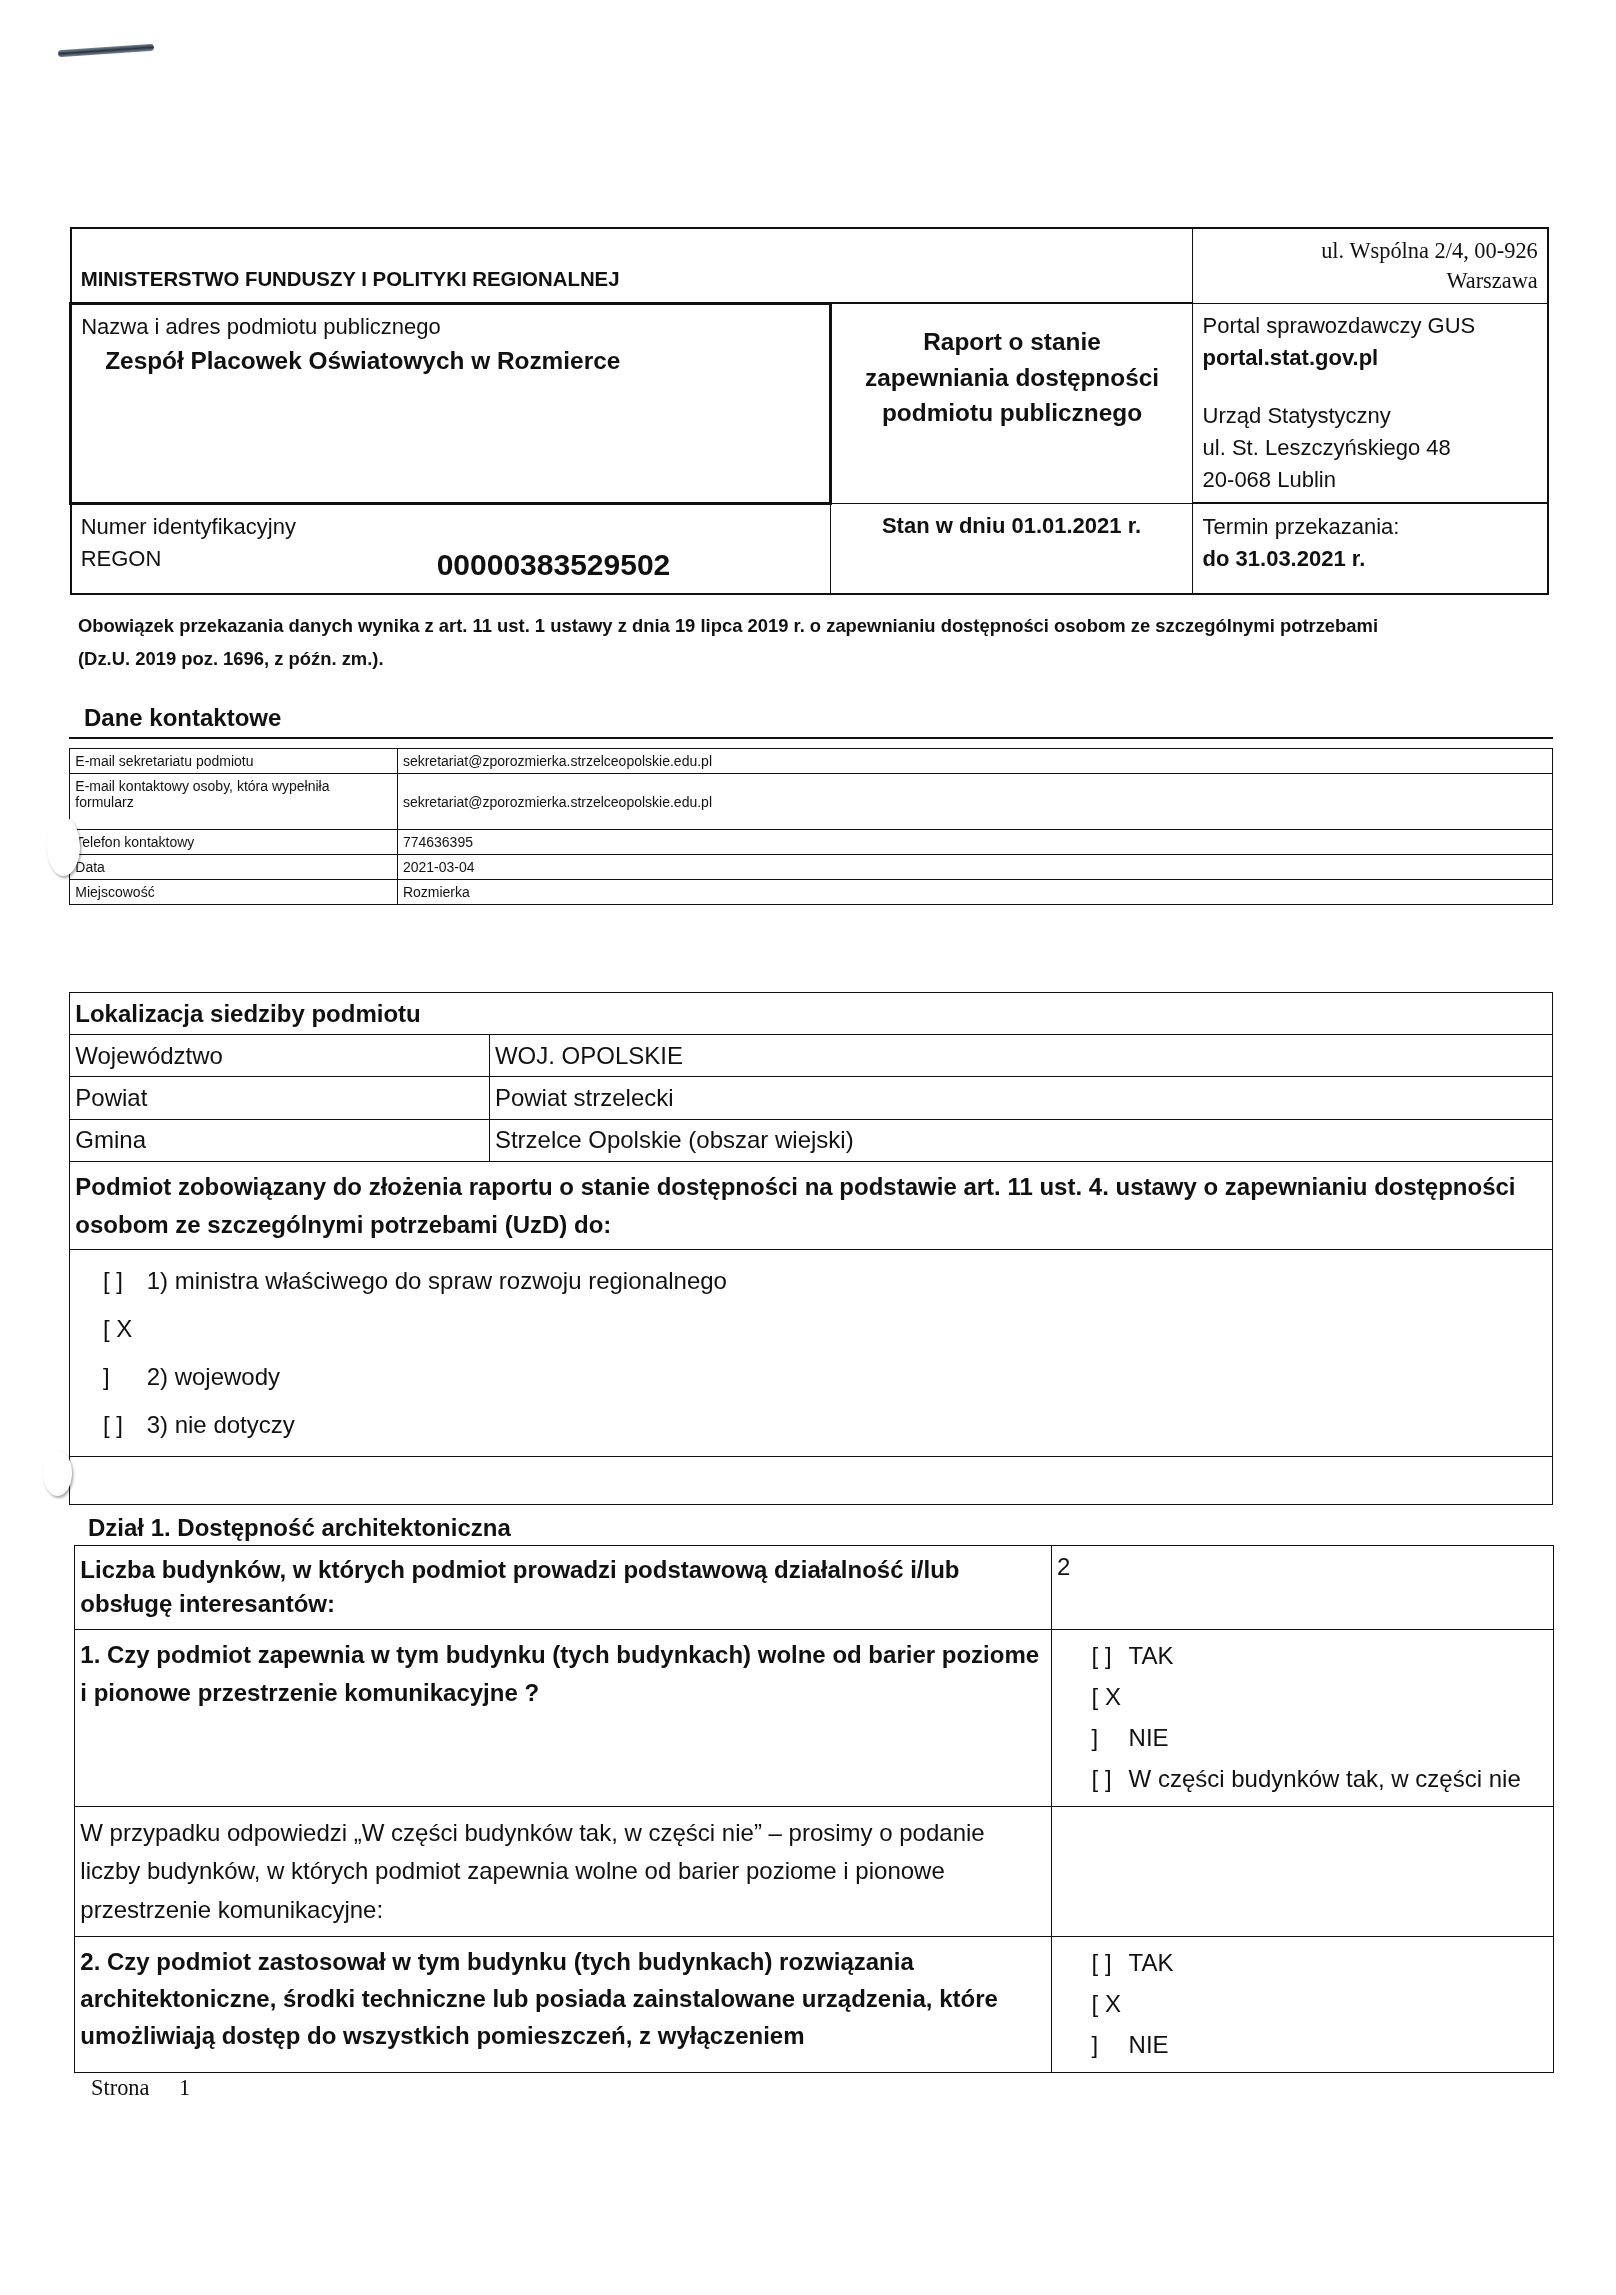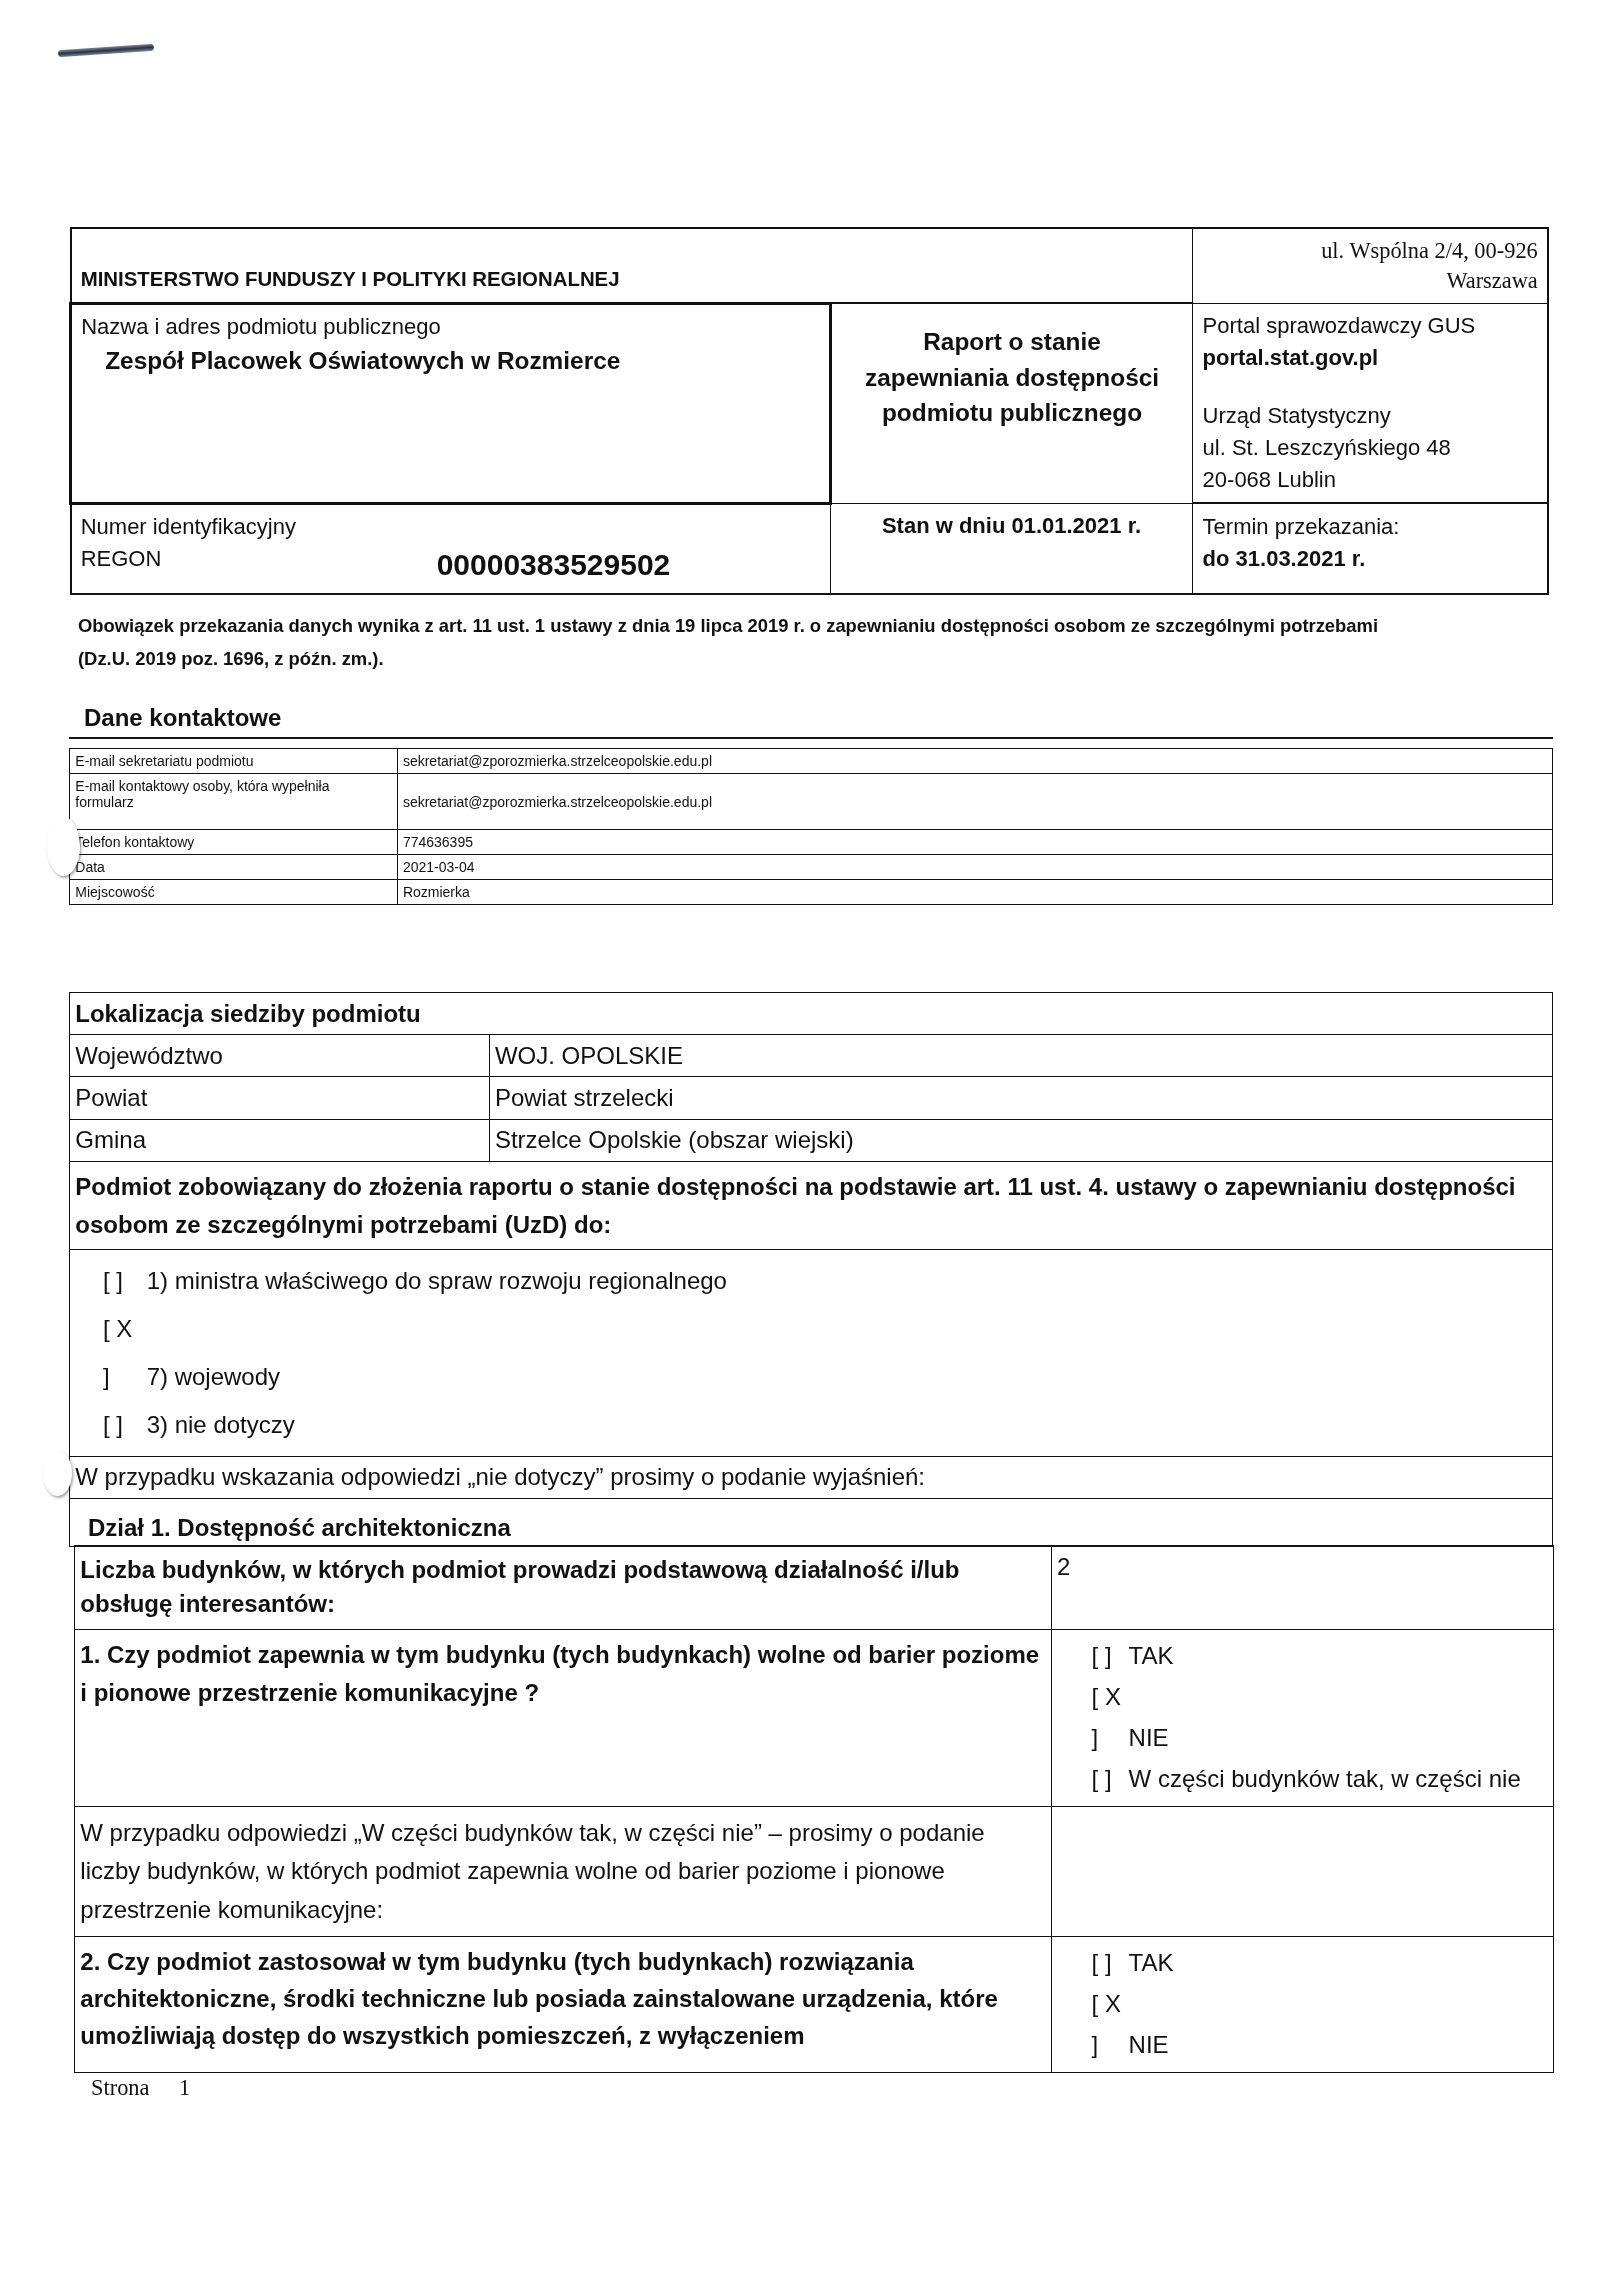--- a/index.html
+++ b/index.html
@@ -129,26 +129,23 @@
   <tr>
     <td>Gmina</td>
     <td>Strzelce Opolskie (obszar wiejski)</td>
   </tr>
   <tr>
     <td colspan="2" class="bold" style="line-height:1.55;">Podmiot zobowiązany do złożenia raportu o stanie dostępności na podstawie art. 11 ust. 4. ustawy o zapewnianiu dostępności osobom ze szczególnymi potrzebami (UzD) do:</td>
   </tr>
   <tr>
     <td colspan="2" class="opt" style="padding-left:33px; height:132px;">
       <div><span class="box">[   ]</span> <span>1) ministra właściwego do spraw rozwoju regionalnego</span></div>
-      <div><span class="box">[ X ]</span> <span>7) wojewody</span></div>
+      <div><span class="box">[ X ]</span> <span>2) wojewody</span></div>
       <div><span class="box">[   ]</span> <span>3) nie dotyczy</span></div>
     </td>
-  </tr>
-  <tr>
-    <td colspan="2">W przypadku wskazania odpowiedzi „nie dotyczy” prosimy o podanie wyjaśnień:</td>
   </tr>
   <tr>
     <td colspan="2" style="height:34px;"></td>
   </tr>
 </tbody>
   </table>
 
 <div class="abs hole" style="left:43px; top:1450px; width:29px; height:46px;"></div>
 
 <div class="abs h2" style="left:88px; top:1514px;">Dział 1. Dostępność architektoniczna</div>

